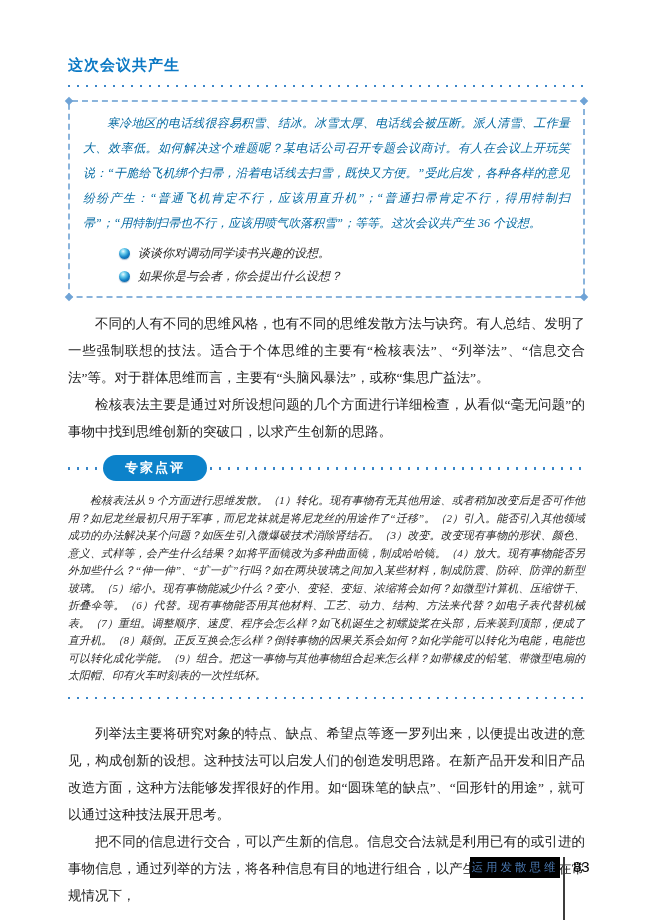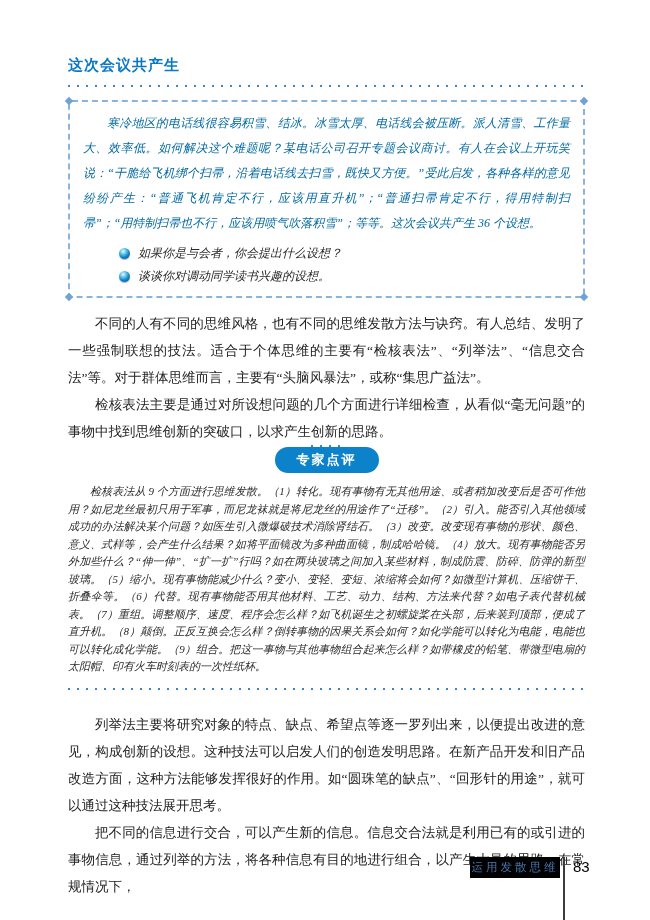--- a/index.html
+++ b/index.html
@@ -58,21 +58,21 @@
     box-shadow:0 1px 1px rgba(0,60,120,.35);
   }
   .q-text{font-size:12px;font-style:italic;color:#2a2a2a;}
   
   .para{
     font-size:13.5px;line-height:27px;text-align:justify;text-indent:2em;
   }
   .para-block-top{margin-top:12px;}
   
   .badge-row{
-    display:flex;align-items:center;height:28px;flex-direction:column;
+    display:flex;align-items:center;margin-top:9px;height:28px;
   }
   .badge-dots{
     height:3px;
     background-image:repeating-linear-gradient(to right,var(--dot) 0 2px,transparent 2px 9px);
   }
   .badge-dots.left{width:32px;}
   .badge-dots.right{flex:1;}
   .expert-badge{
     background:#0c82ca;color:#fff;
     font-family:"Liberation Sans","DejaVu Sans",sans-serif;
@@ -115,25 +115,25 @@
 
   <div class="case-box">
     <span class="corner tl"></span>
     <span class="corner tr"></span>
     <span class="corner bl"></span>
     <span class="corner br"></span>
     <p class="case-text">寒冷地区的电话线很容易积雪、结冰。冰雪太厚、电话线会被压断。派人清雪、工作量大、效率低。如何解决这个难题呢？某电话公司召开专题会议商讨。有人在会议上开玩笑说：“干脆给飞机绑个扫帚，沿着电话线去扫雪，既快又方便。”受此启发，各种各样的意见纷纷产生：“普通飞机肯定不行，应该用直升机”；“普通扫帚肯定不行，得用特制扫帚”；“用特制扫帚也不行，应该用喷气吹落积雪”；等等。这次会议共产生 36 个设想。</p>
     <ul class="q-list">
       <li class="q-item">
         <span class="sphere-icon"></span>
-        <span class="q-text">如果你是与会者，你会提出什么设想？</span>
+        <span class="q-text">谈谈你对调动同学读书兴趣的设想。</span>
       </li>
       <li class="q-item">
         <span class="sphere-icon"></span>
-        <span class="q-text">谈谈你对调动同学读书兴趣的设想。</span>
+        <span class="q-text">如果你是与会者，你会提出什么设想？</span>
       </li>
     </ul>
   </div>
 
   <div class="para-block-top">
     <p class="para">不同的人有不同的思维风格，也有不同的思维发散方法与诀窍。有人总结、发明了一些强制联想的技法。适合于个体思维的主要有“检核表法”、“列举法”、“信息交合法”等。对于群体思维而言，主要有“头脑风暴法”，或称“集思广益法”。</p>
     <p class="para">检核表法主要是通过对所设想问题的几个方面进行详细检查，从看似“毫无问题”的事物中找到思维创新的突破口，以求产生创新的思路。</p>
   </div>
 
   <div class="badge-row">

